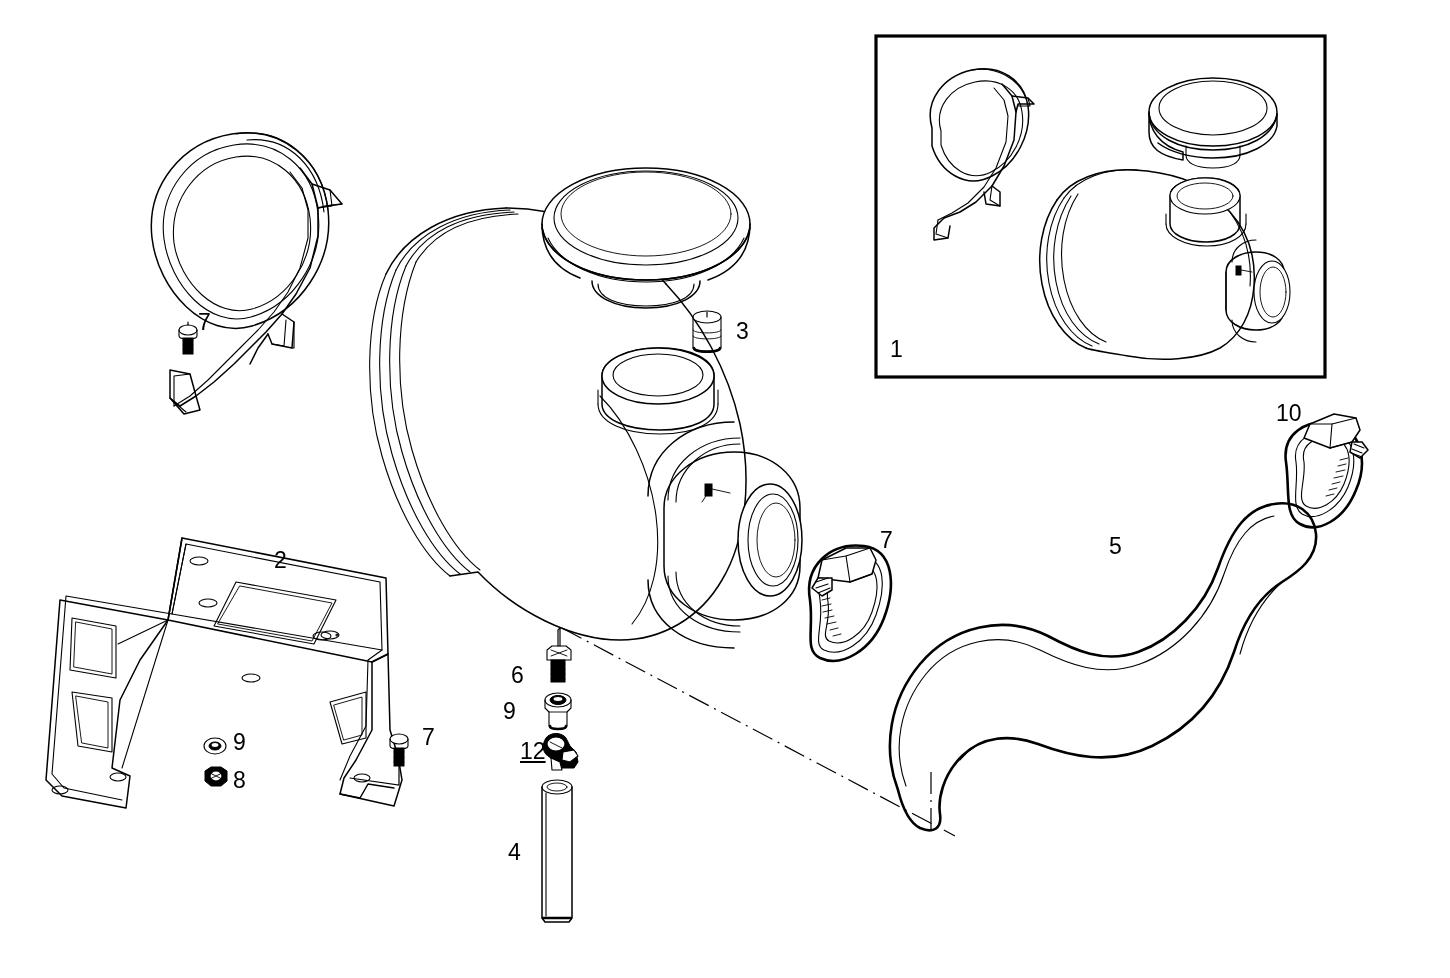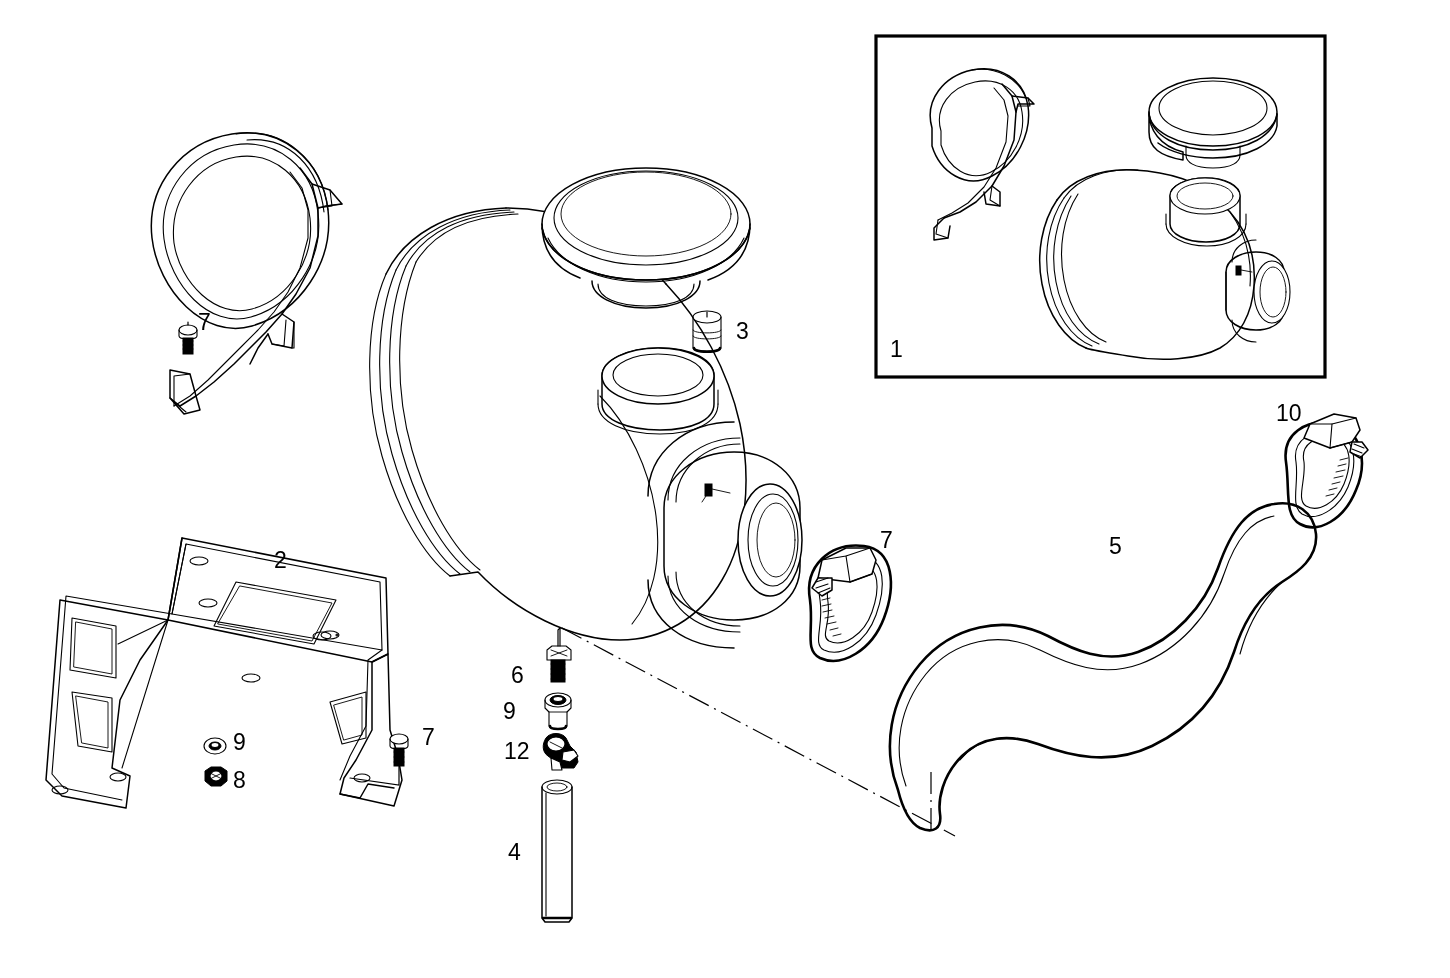--- a/index.html
+++ b/index.html
@@ -425,16 +425,16 @@
   <div class="callout" style="left:736px; top:320px;">3</div>
   <div class="callout" style="left:508px; top:841px;">4</div>
   <div class="callout" style="left:1109px; top:535px;">5</div>
   <div class="callout" style="left:511px; top:664px;">6</div>
   <div class="callout" style="left:198px; top:311px;">7</div>
   <div class="callout" style="left:422px; top:726px;">7</div>
   <div class="callout" style="left:233px; top:769px;">8</div>
   <div class="callout" style="left:233px; top:731px;">9</div>
   <div class="callout" style="left:1276px; top:402px;">10</div>
   <div class="callout" style="left:880px; top:529px;">7</div>
-  <div class="callout" style="left:504px; top:740px;">12</div>
+  <div class="callout" style="left:520px; top:740px;text-decoration:underline;">12</div>
   <div class="callout" style="left:503px; top:700px;">9</div>
 
 </div>
 
 </body></html>

